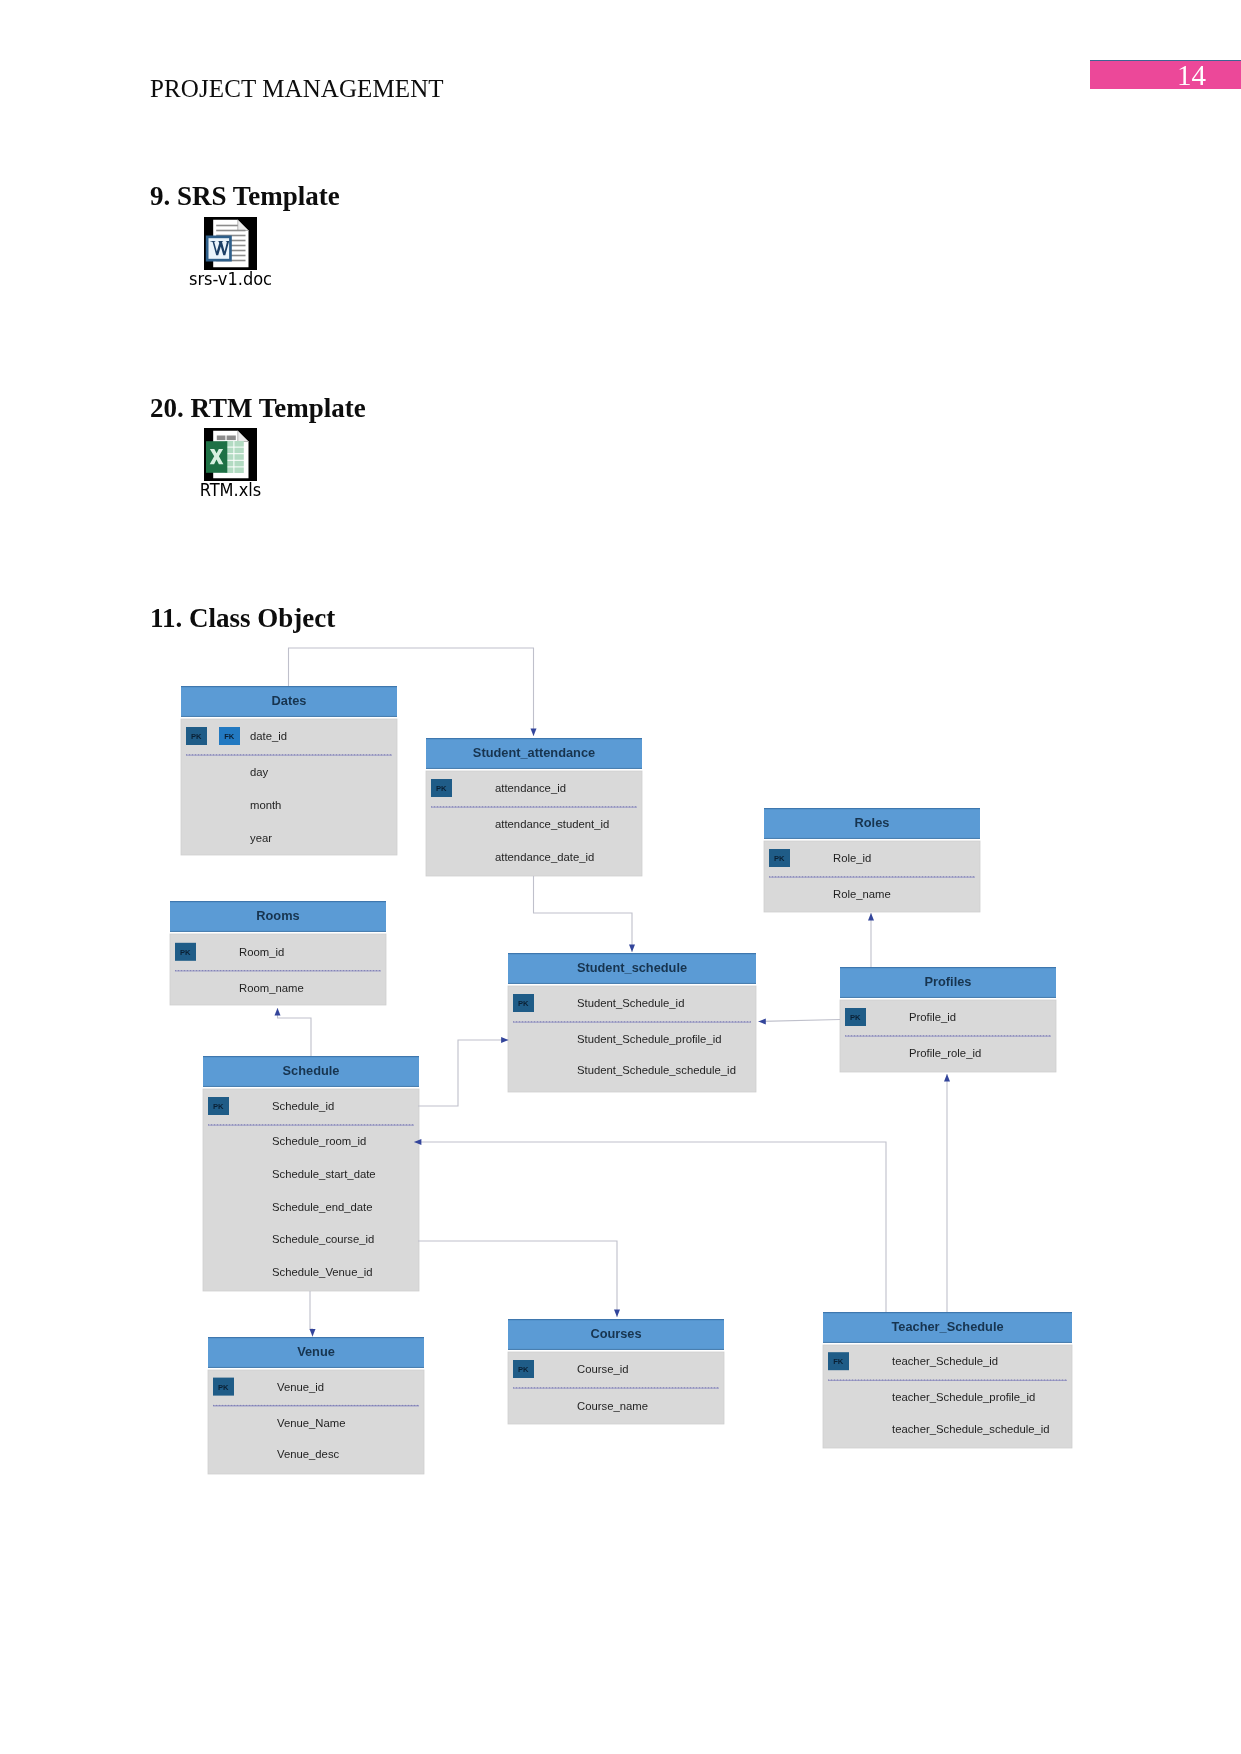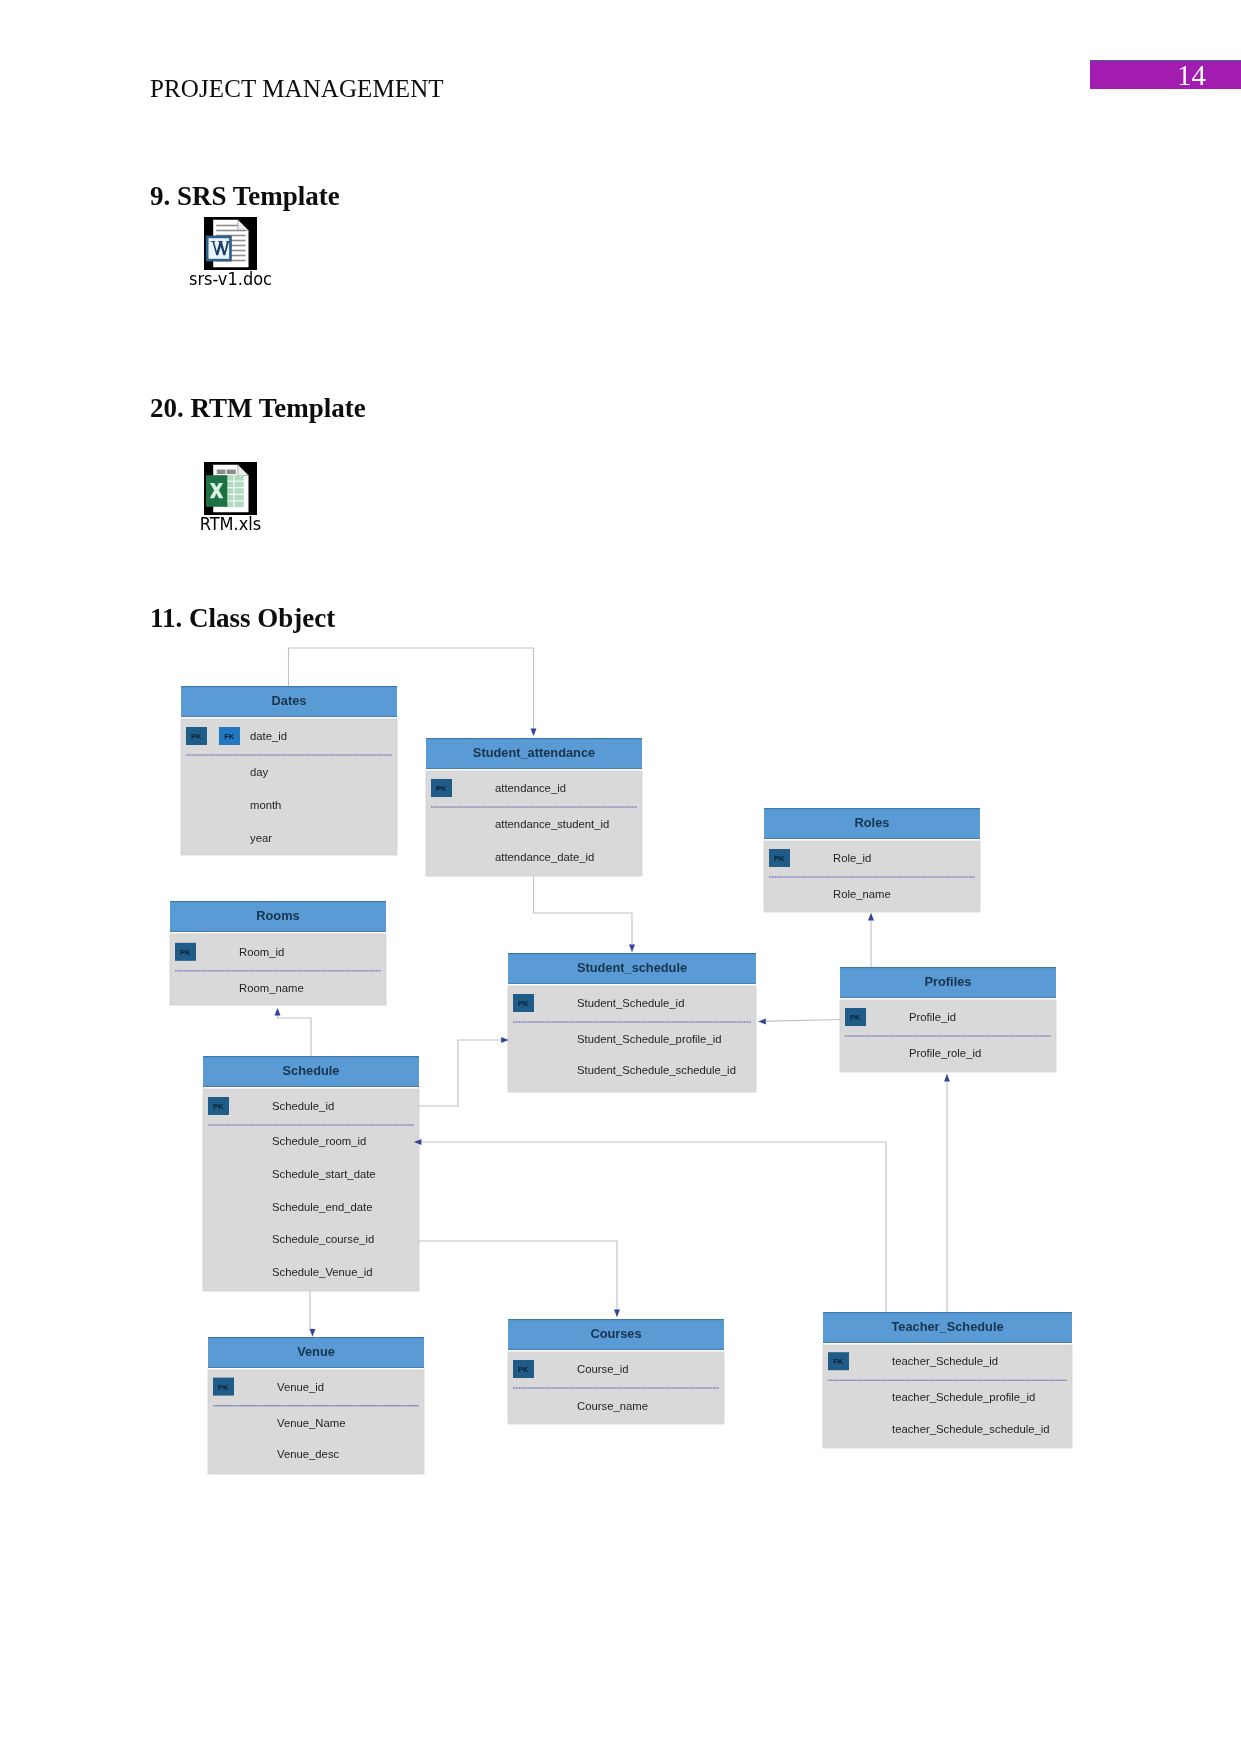--- a/index.html
+++ b/index.html
@@ -1,19 +1,19 @@
 <!DOCTYPE html>
 <html><head>
 <meta charset="utf-8">
 <style>
   html,body{margin:0;padding:0;background:#fff;}
   body{width:1241px;height:1754px;position:relative;overflow:hidden;
        font-family:"Liberation Serif",serif;-webkit-font-smoothing:antialiased;}
   .page{position:absolute;inset:0;width:1241px;height:1754px;background:#fff;}
-  .pagenum-box{position:absolute;left:1090px;top:60px;width:151px;height:29px;background:#a21caf;border-top:1.5px solid #3f6593;box-sizing:border-box;}
+  .pagenum-box{position:absolute;left:1090px;top:60px;width:151px;height:29px;background:#ec4899;border-top:1.5px solid #3f6593;box-sizing:border-box;}
   .pagenum-box .num{position:absolute;right:35px;top:0px;color:#fff;font-size:29px;line-height:29px;
         font-family:"Liberation Serif",serif;}
   .doc-header{position:absolute;left:150px;top:75px;font-size:25px;color:#0d0d0d;letter-spacing:0.1px;}
   .sec-heading{position:absolute;left:150px;font-size:27px;font-weight:bold;color:#0d0d0d;margin-top:28px;}
   .file-item{position:absolute;}
   .file-icon{position:absolute;left:0;top:0;width:53px;height:53px;}
   .file-name{font-family:"DejaVu Sans",sans-serif;font-stretch:condensed;font-size:18px;color:#000;text-align:center;
       white-space:nowrap;line-height:19px;position:absolute;left:-40px;right:-40px;top:52px;}
   svg.diagram{position:absolute;left:0;top:0;width:1241px;height:1754px;overflow:visible;}
   .ent-hdr-text{font-family:"Liberation Sans",sans-serif;font-size:12.8px;fill:#17344f;font-weight:bold;}
@@ -53,21 +53,21 @@
   <rect x="4.5" y="21.2" width="20.6" height="20.6" fill="#eaf4fb"></rect>
 
   <path d="M5.6 24.0 h6.2 l-1.6 1.0 2.6 9.5 2.4 -8.2 -0.5 -1.9 -1.2 -0.4 h5.9 l-1.4 1.0 2.6 9.5 2.3 -9.4 -1.3 -1.1 h3.6 l-3.9 14.2 h-2.0 l-2.5 -8.8 -2.6 8.8 h-2.0 l-3.6 -13.1 z" fill="#1b3f66"></path>
 </svg>
     </div>
     <div class="file-name">srs-v1.doc</div>
   </div>
 
   <div class="sec-heading" style="top:365px">20. RTM Template</div>
 
-  <div class="file-item" style="left:204px;top:428px;width:53px;height:75px;margin-top:34px;">
+  <div class="file-item" style="left:204px;top:428px;width:53px;height:75px;">
     <div class="file-icon">
       <svg viewBox="0 0 53 53" width="53" height="53">
   <rect x="0" y="0" width="53" height="53" fill="#000000"></rect>
   <path d="M9.2 2.8 H33.8 L44.5 13.5 V50.2 H9.2 Z" fill="#ffffff"></path>
   <path d="M33.8 2.8 L44.5 13.5 H33.8 Z" fill="#ececec" stroke="#8a8a8a" stroke-width="0.6"></path>
 
   <g fill="#8c8c8c">
     <rect x="12.8" y="7.5" width="8.6" height="4.6"></rect>
     <rect x="22.6" y="7.5" width="9.2" height="4.6"></rect>
   </g>

